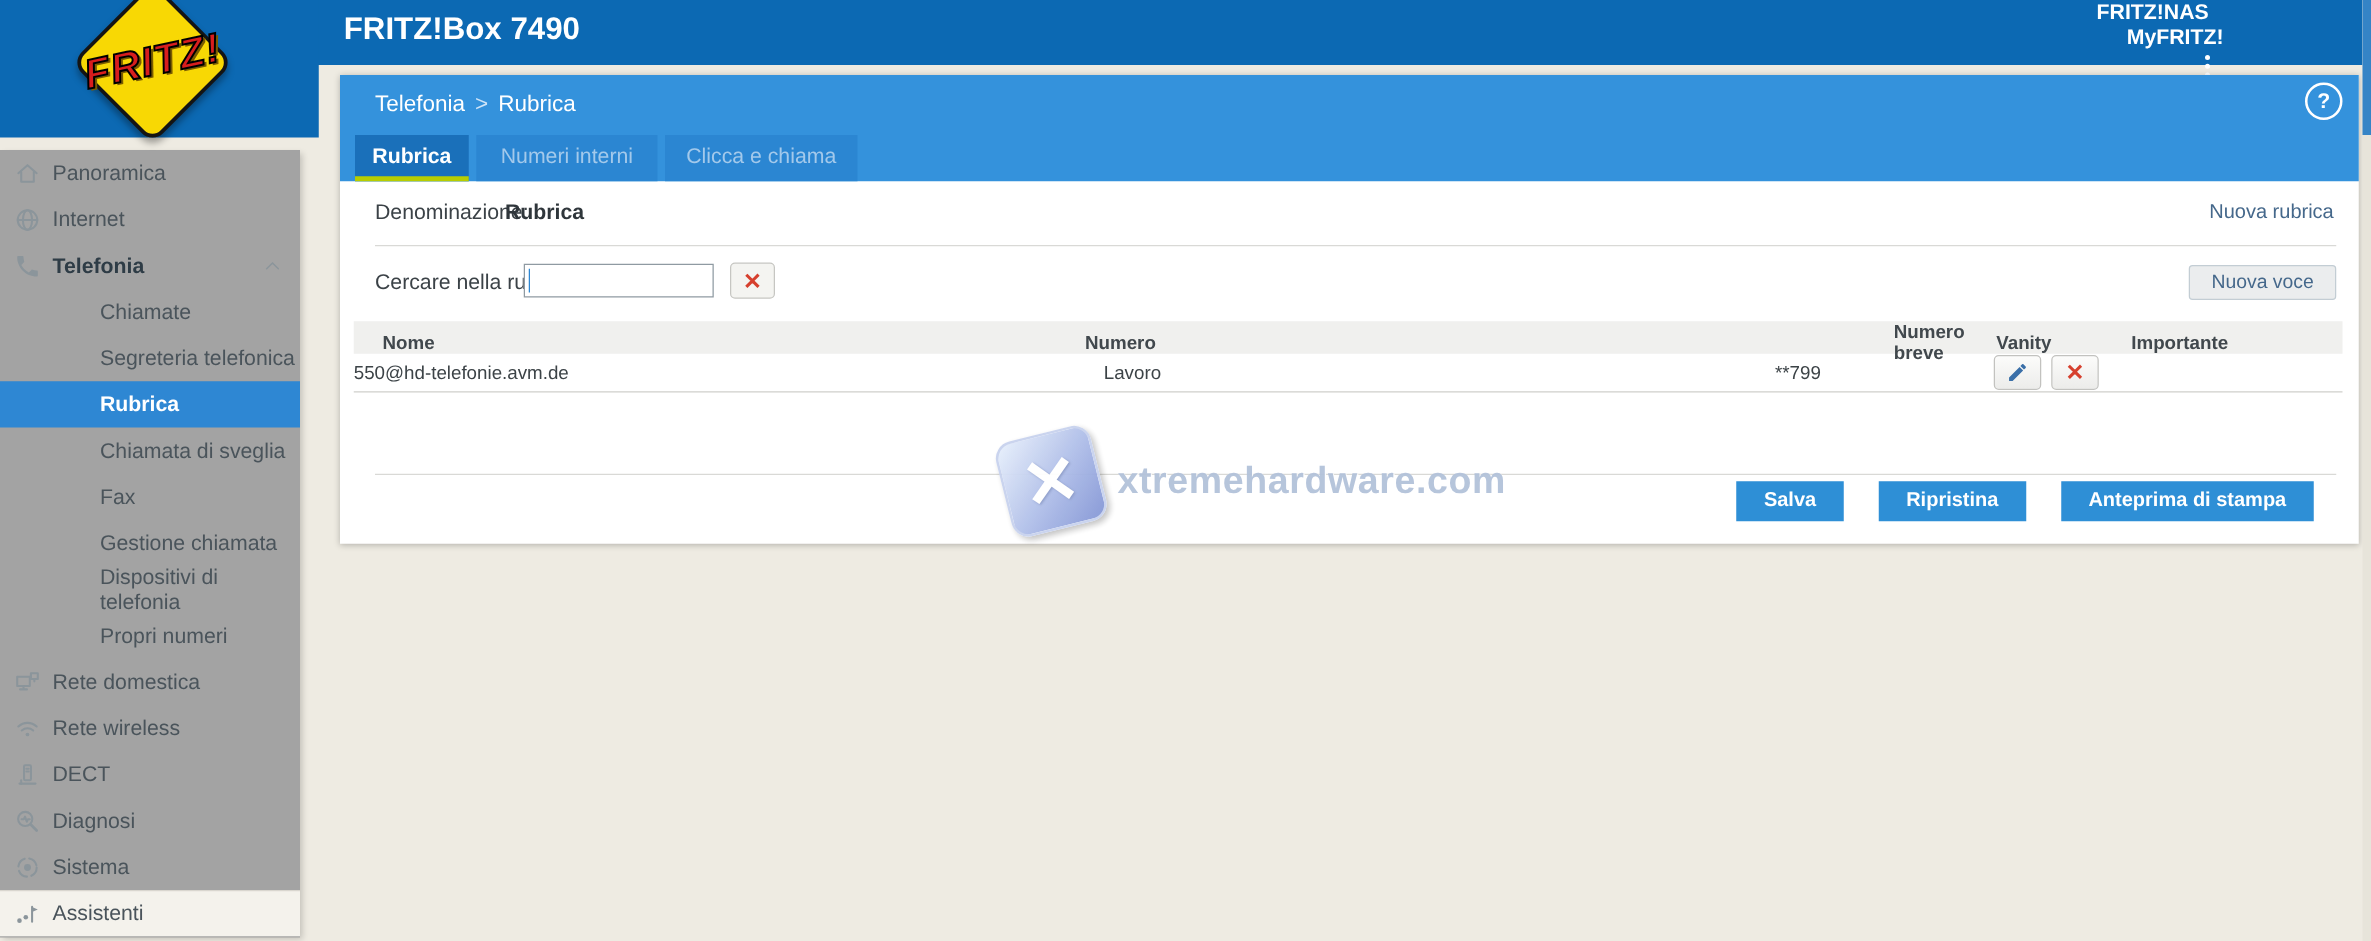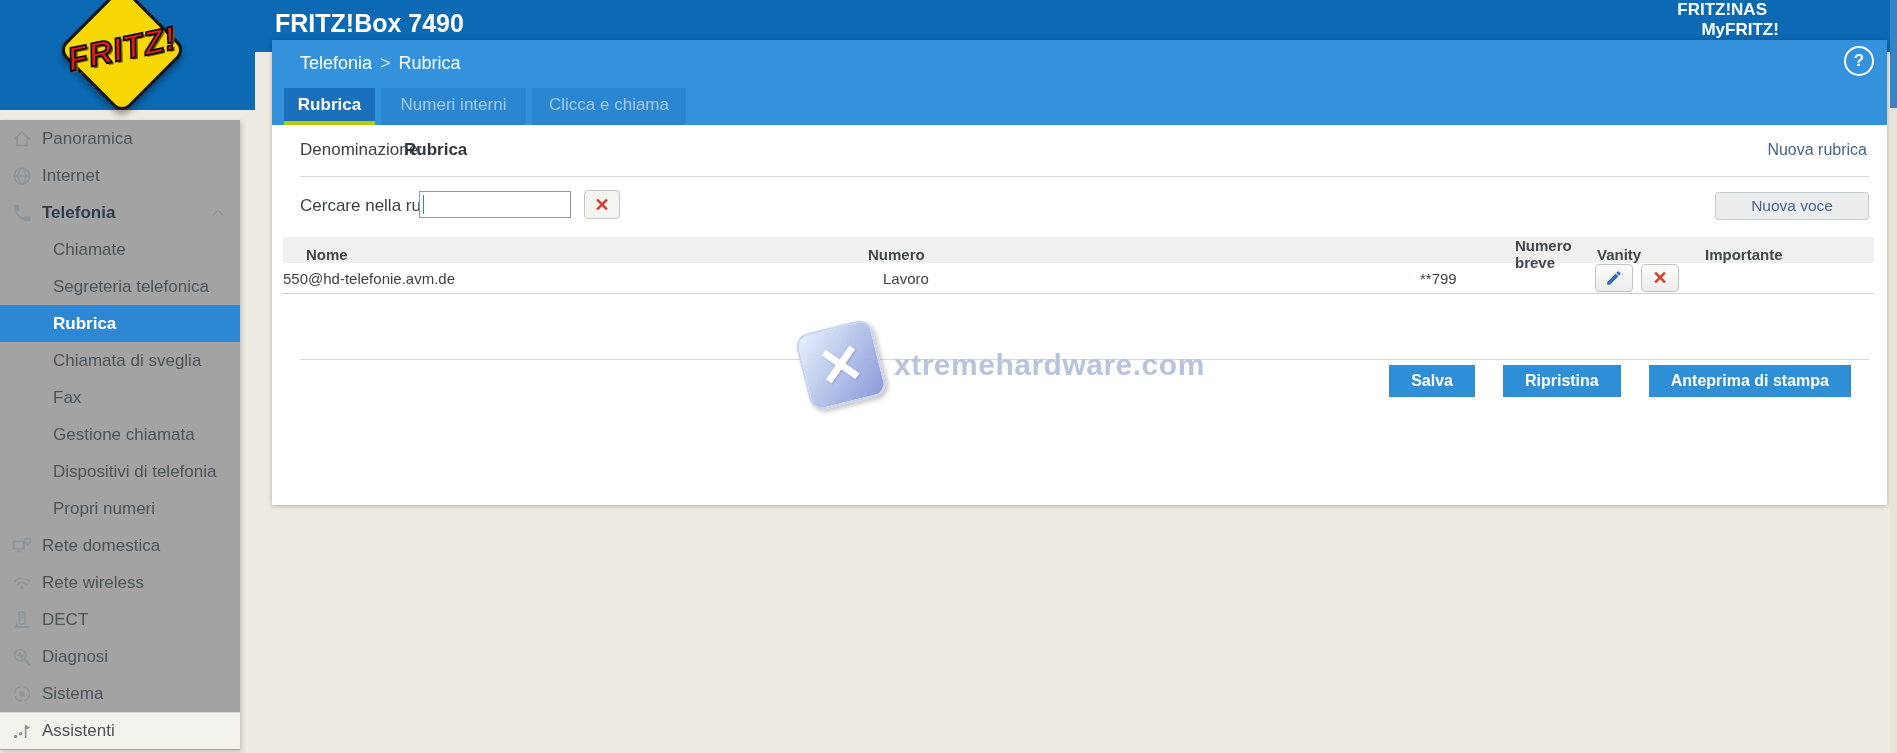--- a/index.html
+++ b/index.html
@@ -29,30 +29,30 @@
   .scroll-thumb { position:absolute; left:0; top:0; width:7px; height:108px; background:#3584c6; }
 
   
   .sidebar { position:absolute; left:0; top:120px; width:240px; height:630px; background:#a3a3a3;
              box-shadow:2px 2px 5px rgba(0,0,0,.18); z-index:4; }
   .side-item { position:relative; height:37px; display:flex; align-items:center; cursor:pointer;
                color:#4a545b; font-size:17px; }
   .side-item .s-icon { position:absolute; left:11px; width:22px; height:22px; display:flex; align-items:center; }
   .side-item .s-label { margin-left:42px; }
   .side-item.parent .s-label { font-weight:700; color:#2e3c46; }
-  .side-item.sub .s-label { margin-left:53px; }
+  .side-item.sub .s-label { margin-left:80px; }
   .side-item.selected { background:#2e87d3; }
   .side-item.selected .s-label { color:#fff; font-weight:700; }
   .side-item.bottom { background:#f4f2ec; border-top:1px solid #d9d6cf; }
   .chev { position:absolute; right:14px; top:11px; }
   svg.ic { stroke:#8b959b; fill:none; stroke-width:1.8; stroke-linecap:round; stroke-linejoin:round; }
   svg.ic .fil { fill:#8b959b; stroke:none; }
 
   
-  .card { position:absolute; left:272px; top:40px; width:1615px; height:465px; background:#fff;
+  .card { position:absolute; left:272px; top:60px; width:1615px; height:375px; background:#fff;
           box-shadow:0 1px 5px rgba(0,0,0,.25); }
   .band { position:absolute; left:0; top:0; width:100%; height:85px; background:#3492dc; }
   .breadcrumb { position:absolute; left:28px; top:13px; color:#fff; font-size:18px; }
   .breadcrumb .crumb { cursor:pointer; }
   .breadcrumb .sep { margin:0 8px; color:#cfe4f7; }
   .help-circle { position:absolute; right:13px; top:6px; width:30px; height:30px; border:2px solid #fff;
                  border-radius:50%; color:#fff; font-size:17px; font-weight:700; display:flex;
                  align-items:center; justify-content:center; cursor:pointer; }
   .tabs { position:absolute; left:12px; bottom:0; display:flex; gap:6px; }
   .tab { height:37px; display:flex; align-items:center; justify-content:center; font-size:17px;
@@ -68,21 +68,21 @@
   .new-phonebook { position:absolute; right:20px; top:101px; font-size:16px; color:#45688b; cursor:pointer; }
 
   .search-label { position:absolute; left:28px; top:156px; font-size:17px; color:#3b4247; }
   .search-input { position:absolute; left:147px; top:151px; width:152px; height:27px;
                   border:1px solid #8f9aa2; background:#fff; font-size:15px; padding:0 5px;
                   caret-color:#2e87d3; outline:none; }
   .caret { position:absolute; left:151px; top:155px; width:1px; height:19px; background:#2e87d3; }
   .clear-btn { position:absolute; left:312px; top:150px; width:36px; height:29px; background:#f4f4f1;
                border:1px solid #c6c6c2; border-radius:4px; color:#d6402e; font-size:18px; font-weight:700;
                display:flex; align-items:center; justify-content:center; cursor:pointer; }
-  .new-entry { position:absolute; right:18px; top:152px; height:28px; padding:0 35px; background:#ebedee;
+  .new-entry { position:absolute; right:18px; top:152px; height:28px; padding:0 17px; background:#ebedee;
                border:1px solid #c3cdd4; border-radius:3px; color:#45688b; font-size:15.5px;
                display:flex; align-items:center; cursor:pointer; }
 
   .table { position:absolute; left:11px; top:197px; width:1591px; font-size:15px; color:#3c4347; }
   .t-head, .t-row { display:grid; grid-template-columns:585px 542px 95px 90px 100px 179px; align-items:center; }
   .t-head { height:26px; background:#f0f0ee; font-weight:700; color:#41484d; }
   .t-row { height:31px; border-bottom:1px solid #cfcfcc; }
   .c-name { padding-left:23px; } .c-type { padding-left:15px; } .c-short { padding-left:10px; }
   .c-vanity { padding-left:2px; } .c-imp { padding-left:10px; }
   .c-actions { display:flex; justify-content:flex-end; gap:8px; padding-right:16px; }

